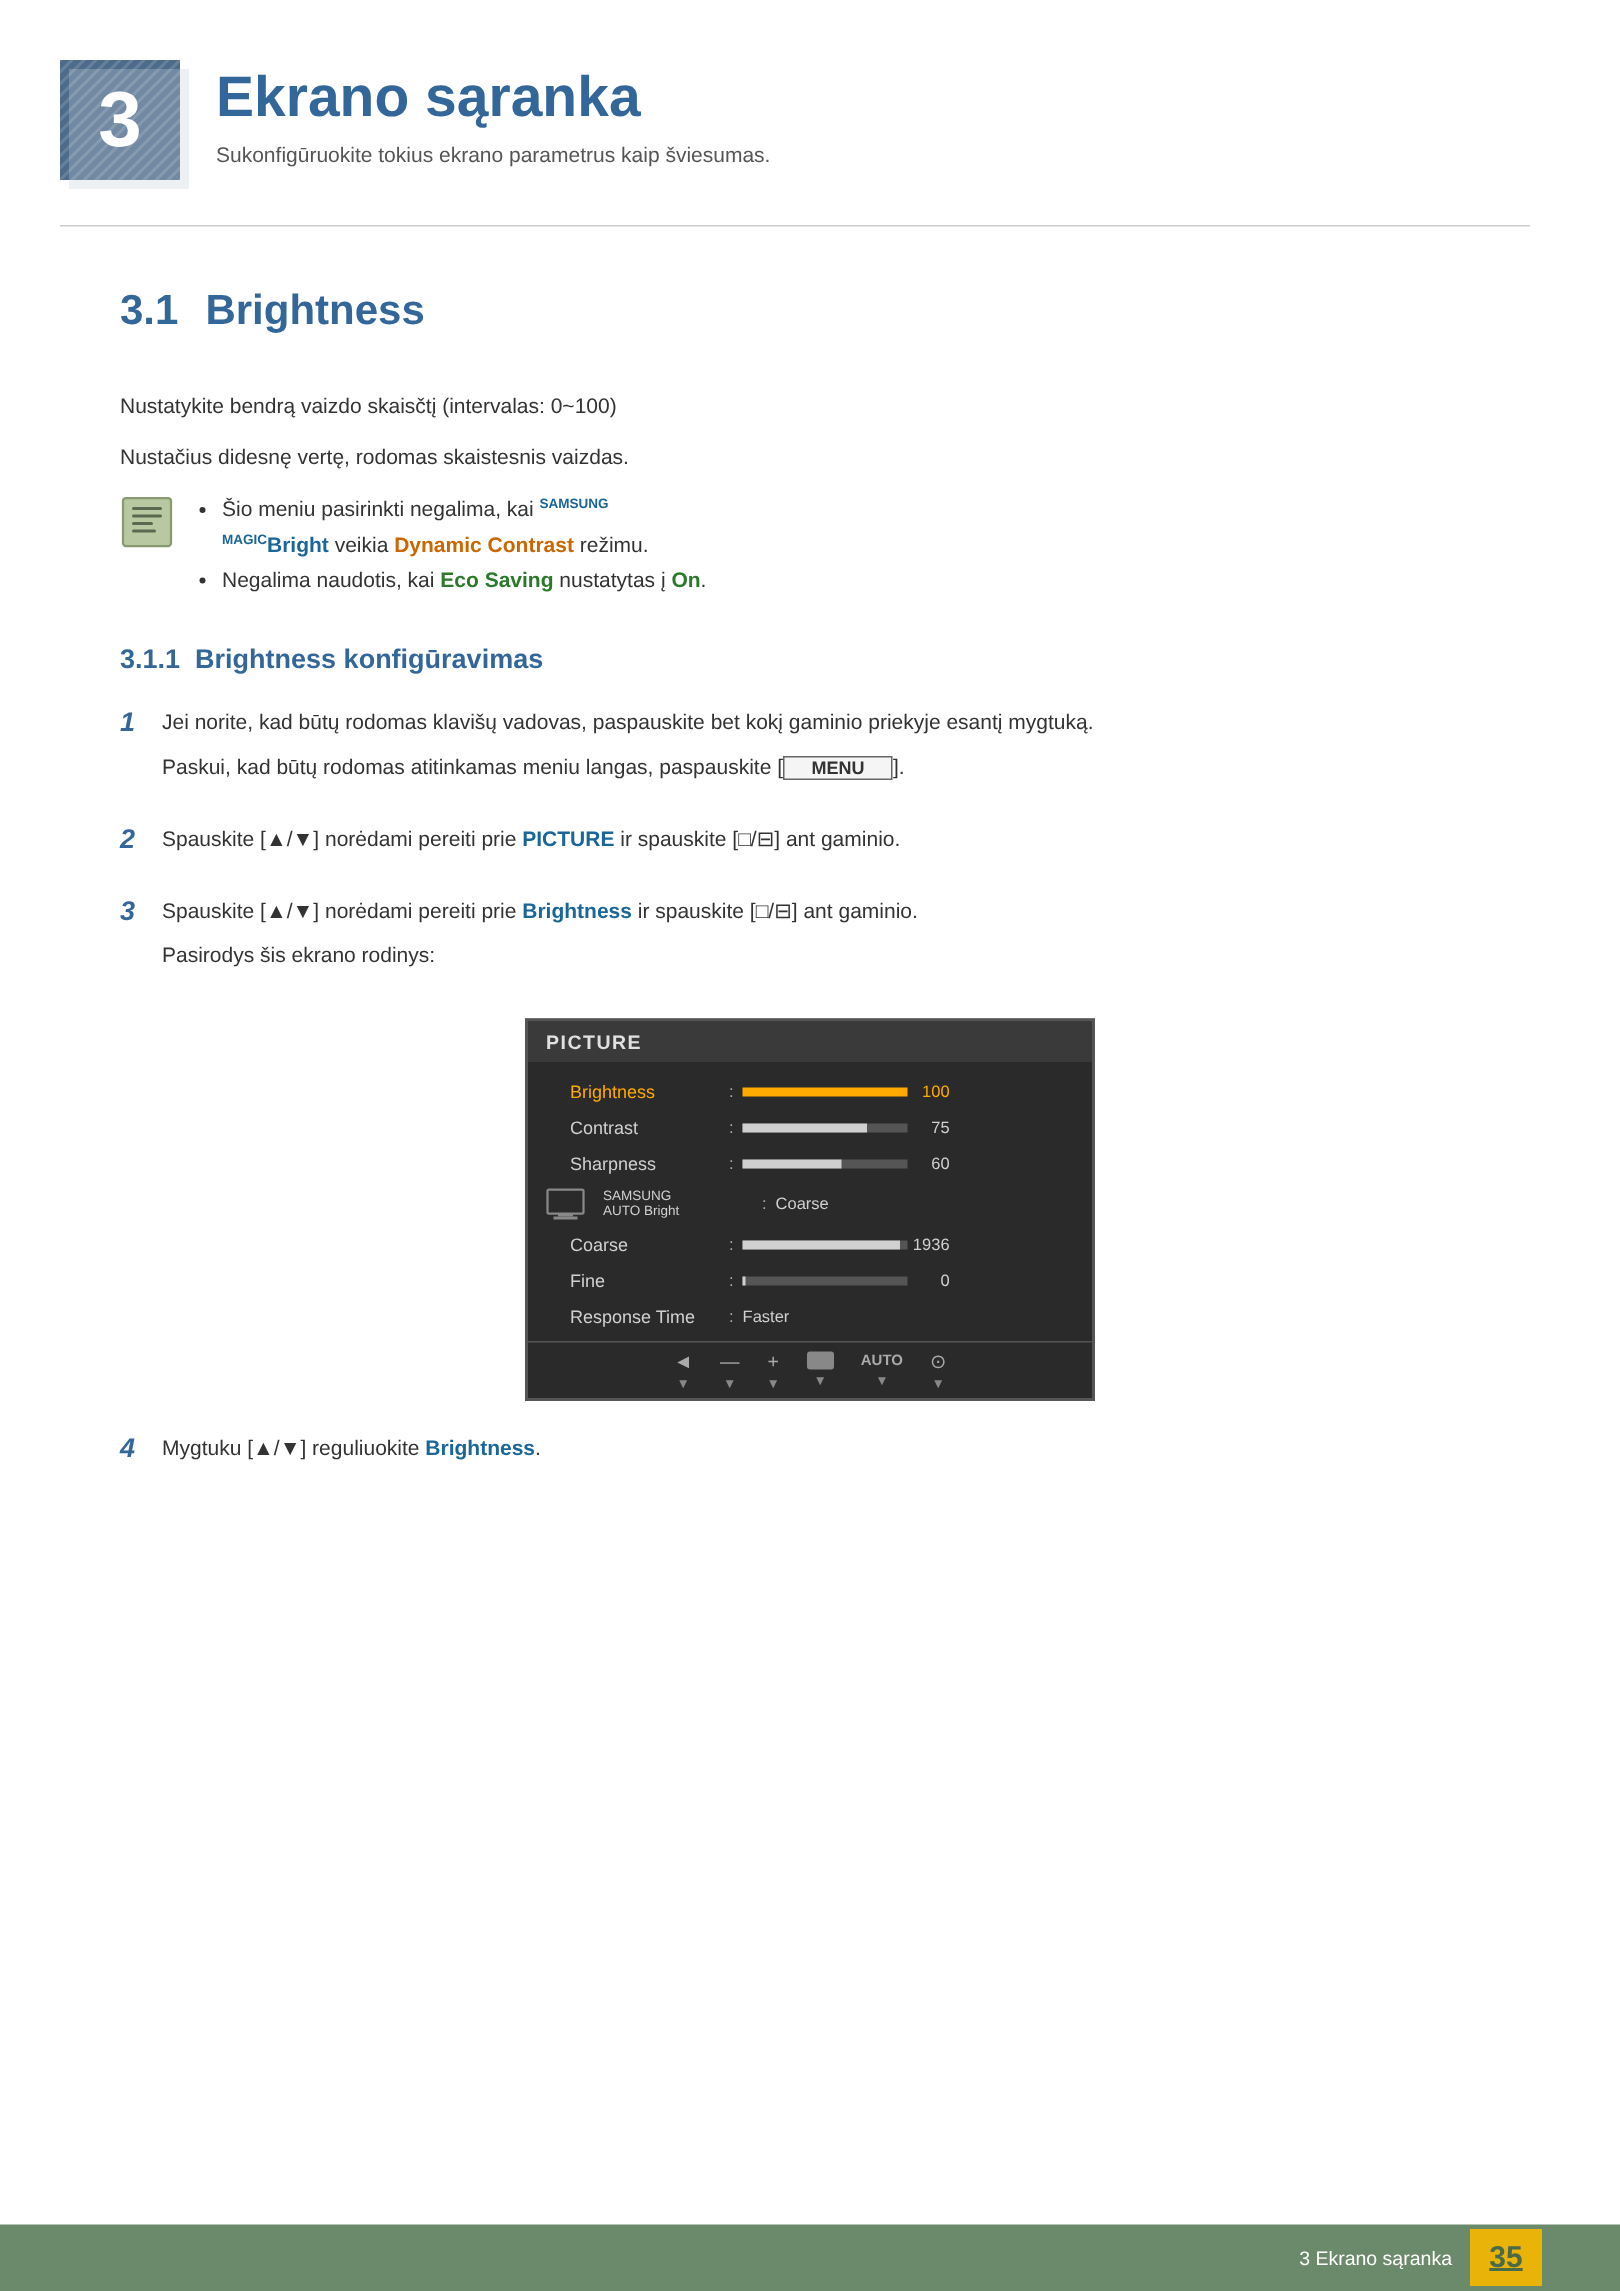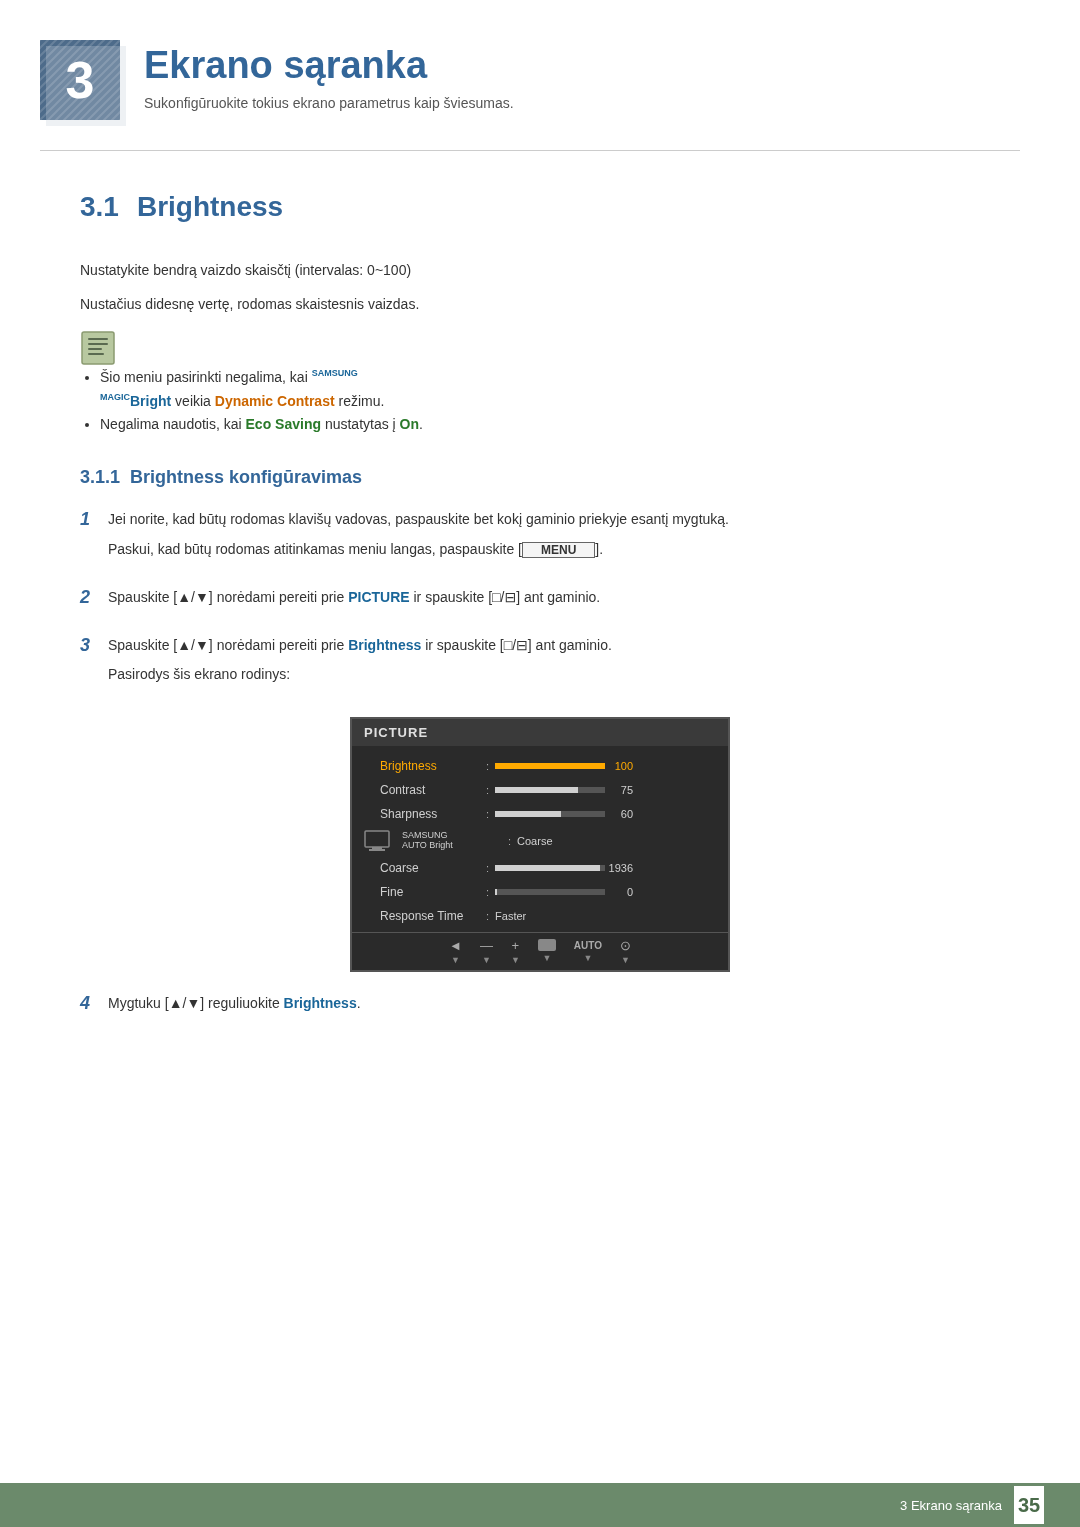--- a/index.html
+++ b/index.html
@@ -86,22 +86,21 @@
       color: #333;
       margin-bottom: 12px;
       line-height: 1.6;
     }
 
     
     .note-box {
       display: flex;
       align-items: flex-start;
       margin: 8px 0 22px 0;
-      gap: 0;
-      flex-direction: column;
+      gap: 12px;
     }
     .note-icon {
       width: 36px;
       height: 36px;
       flex-shrink: 0;
       margin-top: 2px;
     }
     .note-icon svg {
       width: 36px;
       height: 36px;
@@ -259,37 +258,38 @@
     .page-footer {
       position: absolute;
       bottom: 0;
       left: 0;
       right: 0;
       background: #6b8a6b;
       height: 44px;
       display: flex;
       align-items: center;
       justify-content: flex-end;
-      padding: 0 36px;
+      padding: 0 52px;
     }
     .footer-text {
       color: #fff;
       font-size: 13px;
     }
     .footer-page-num {
-      background: #ffffff;
+      background: #eab308;
       color: #4a6b4a;
       font-size: 20px;
       font-weight: bold;
-      width: 30px;
+      width: 48px;
       height: 38px;
       display: flex;
       align-items: center;
       justify-content: center;
       margin-left: 12px;
+      text-decoration: underline;
     }
 
     
     .hatch-decoration {
       position: absolute;
       top: 0; left: 0;
       width: 80px;
       height: 80px;
       overflow: hidden;
       opacity: 0.15;

